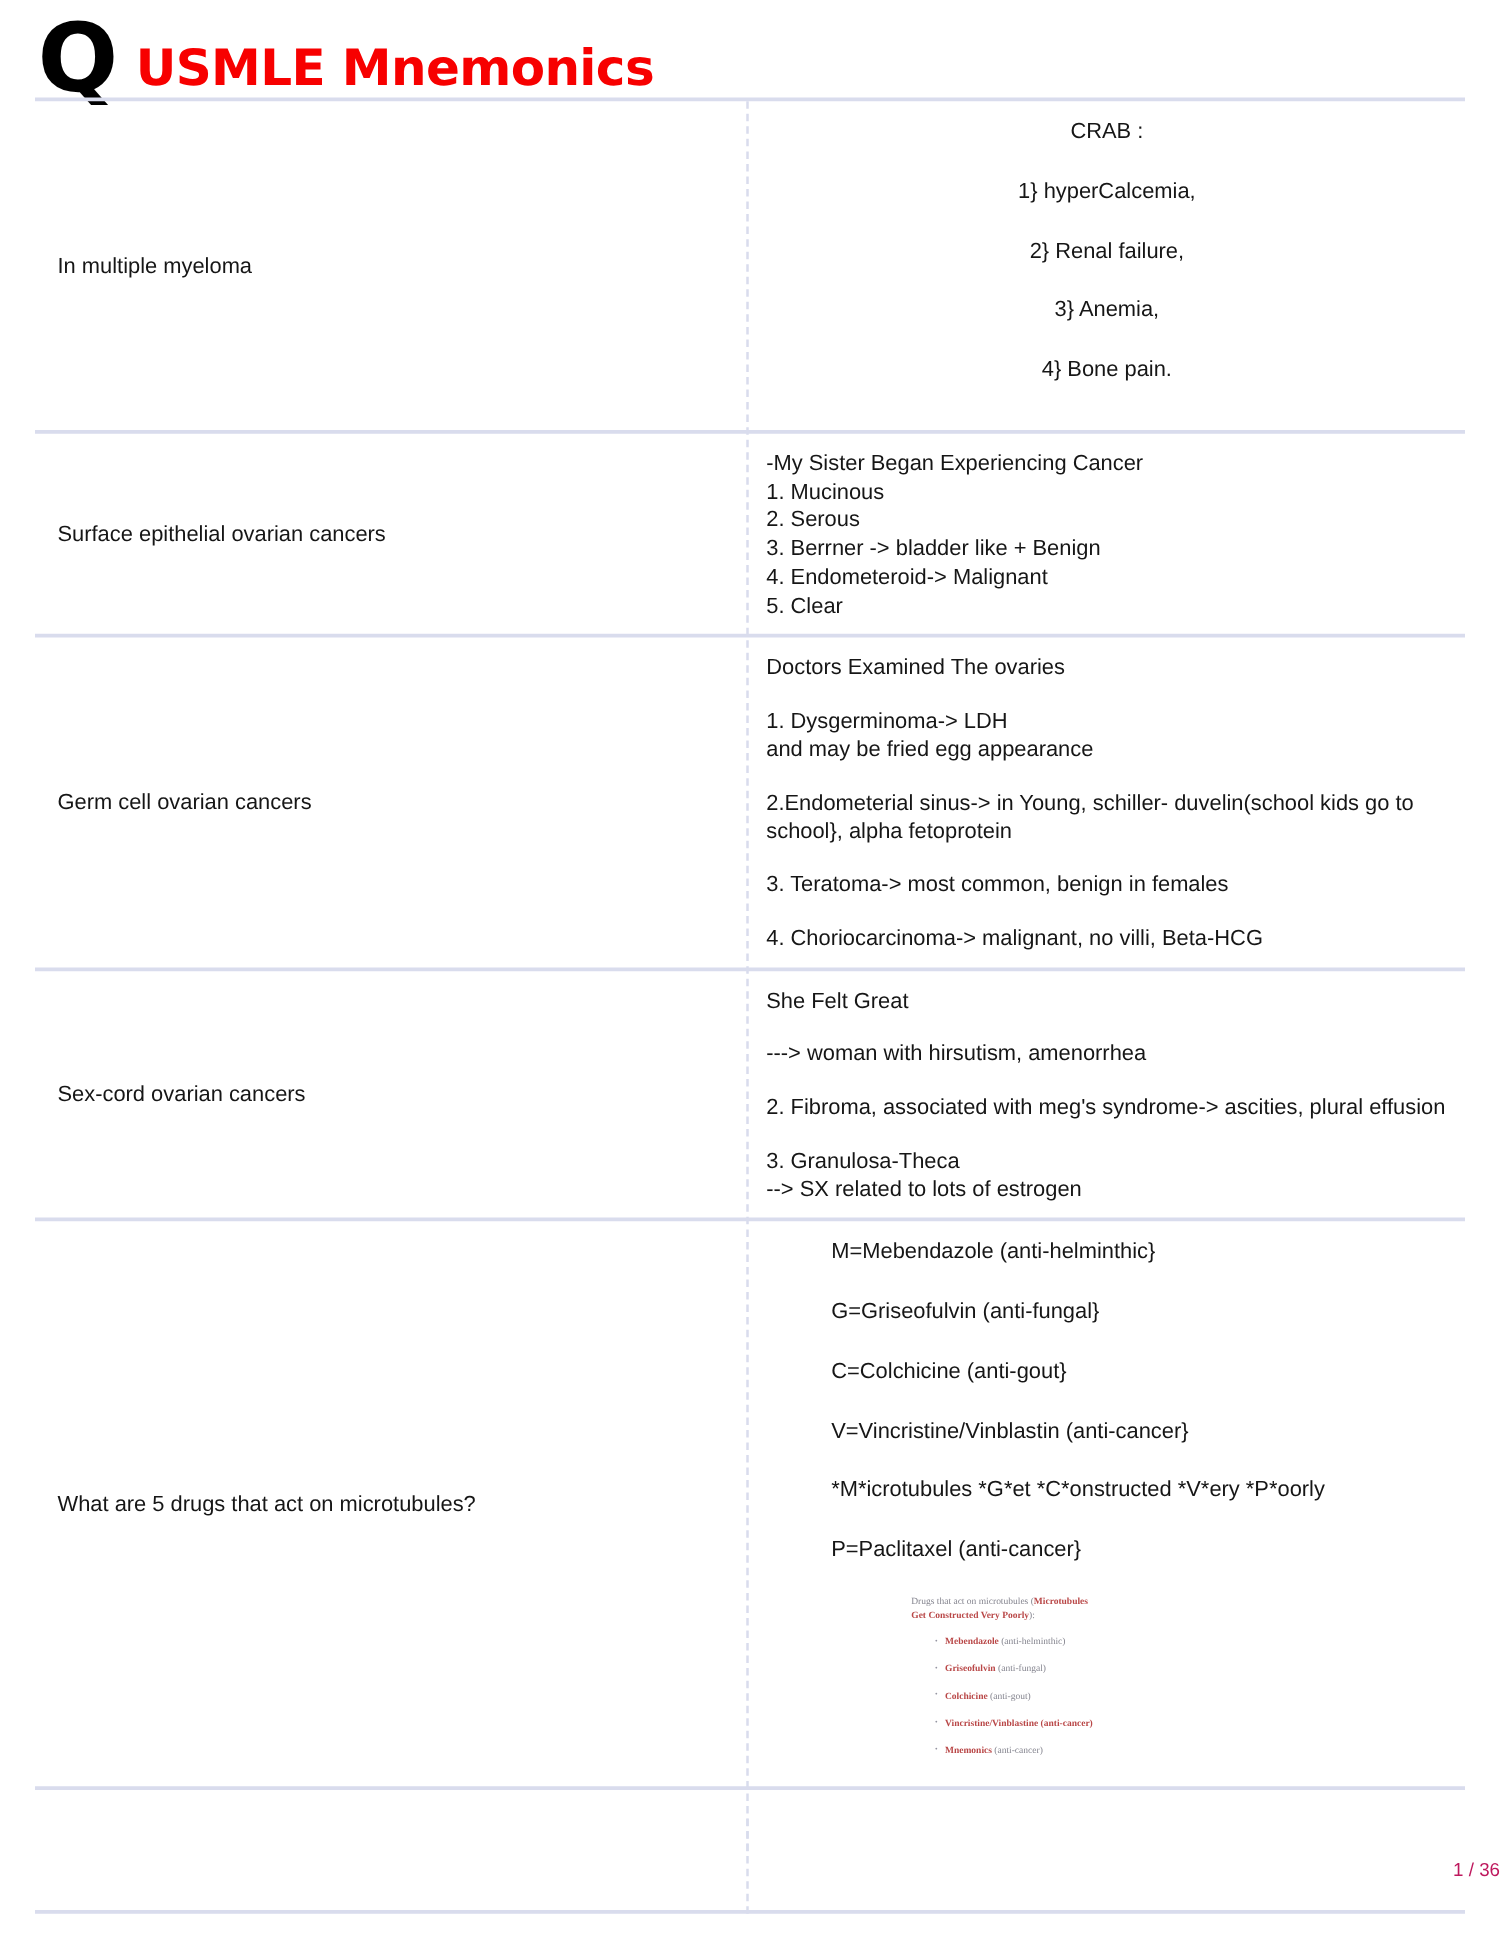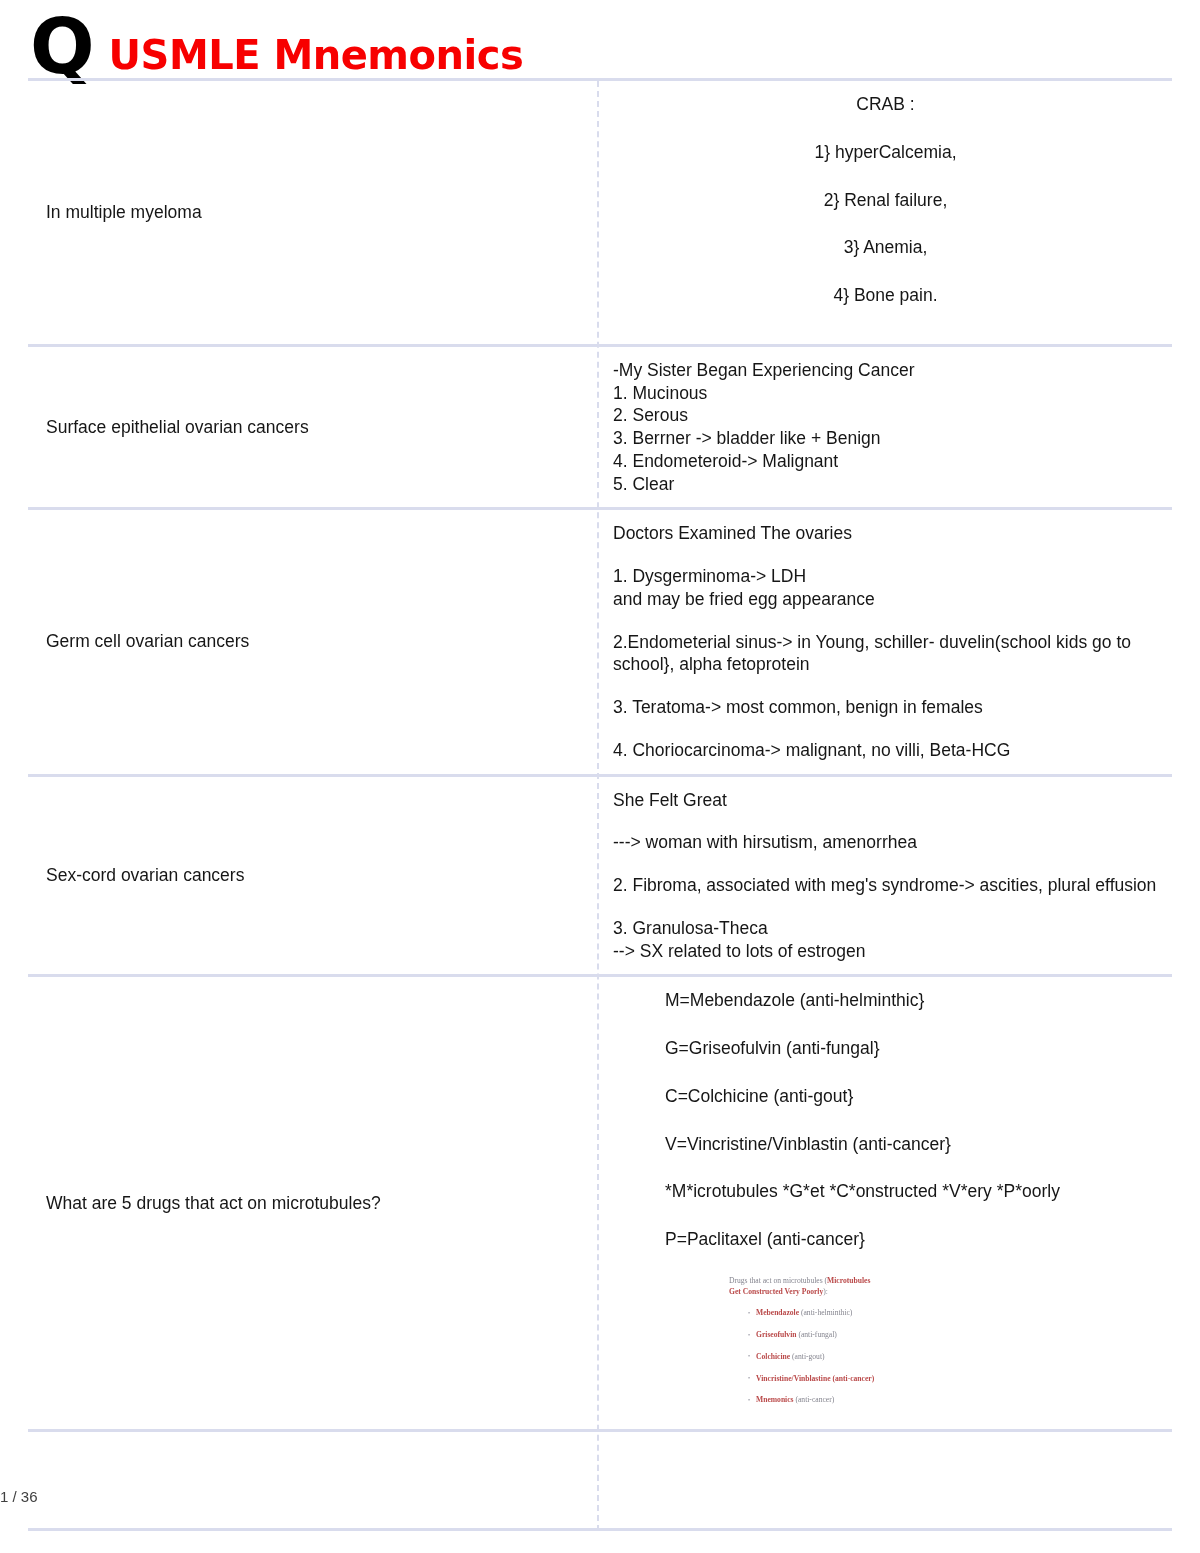--- a/index.html
+++ b/index.html
@@ -149,23 +149,23 @@
 
   
   .row-empty { height: 96px; }
 
   
   .footer {
     position: absolute;
     left: 0;
     right: 0;
     top: 1488px;
-    text-align: left;
+    text-align: right;
     font-size: 15px;
-    color: #404040;
+    color: #be185d;
   }
   
   .footer-tick {
     position: absolute;
     left: 597px;
     top: 1455px;
     width: 0;
     height: 26px;
     border-left: 2px dashed #d9dced;
   }

